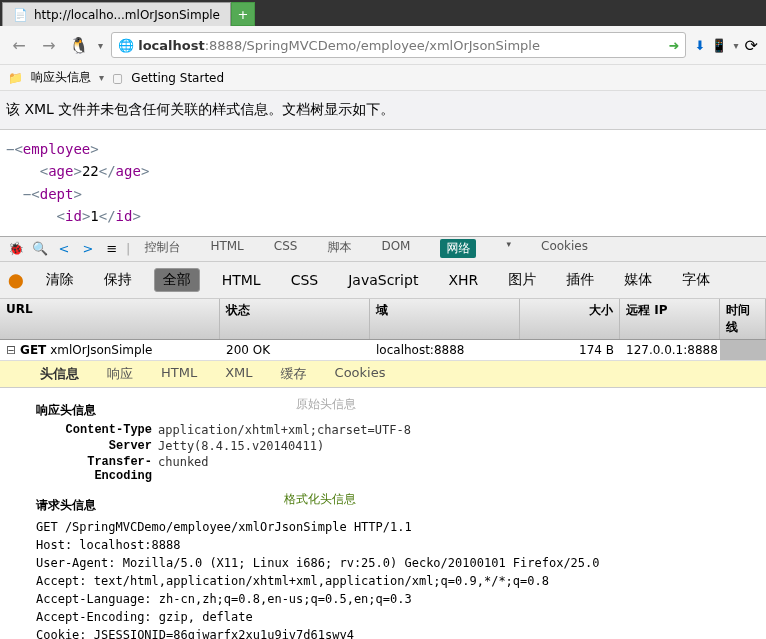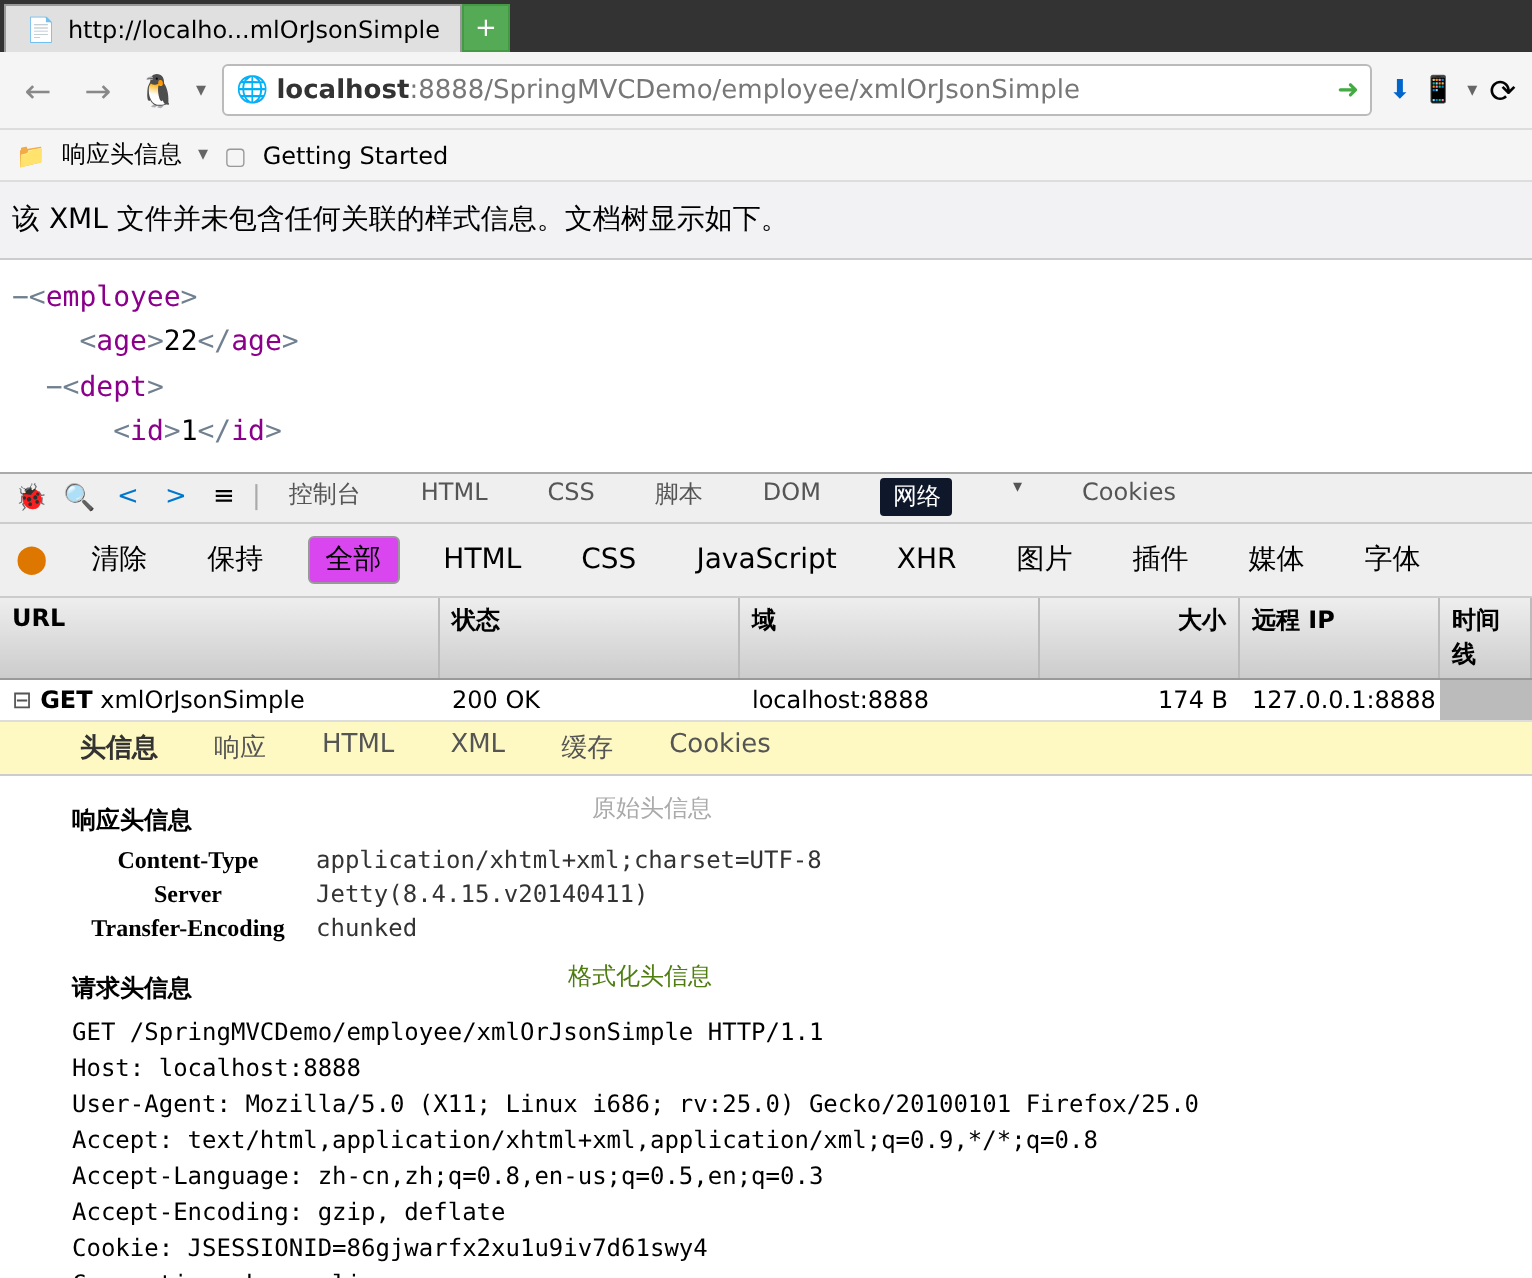--- a/index.html
+++ b/index.html
@@ -20,38 +20,38 @@
 .xml-view { padding: 8px 6px; font-family: "DejaVu Sans Mono", monospace; font-size: 14px; line-height: 1.6; }
 .xml-line { white-space: pre; }
 .tag-name { color: #8b008b; }
 .tag-bracket { color: #708090; }
 .text-val { color: #000; }
 .devtools { border-top: 1px solid #aaa; background: #efefef; }
 .dt-top { display: flex; align-items: center; gap: 4px; padding: 2px 6px; border-bottom: 1px solid #ccc; }
 .dt-icon { width: 20px; height: 20px; display: flex; align-items: center; justify-content: center; }
 .dt-tabs { display: flex; gap: 30px; font-size: 12px; padding-left: 10px; }
 .dt-tab { color: #555; cursor: pointer; }
-.dt-tab.active { background: #0f172a; color: #fff; padding: 1px 6px; border-radius: 2px; }
+.dt-tab.active { background: #0f766e; color: #fff; padding: 1px 6px; border-radius: 2px; }
 .dt-sub { display: flex; align-items: center; gap: 14px; padding: 6px 8px; background: #efefef; border-bottom: 1px solid #ccc; font-size: 14px; }
 .dt-sub .btn { padding: 2px 8px; cursor: pointer; }
-.dt-sub .btn.active { background: #d946ef; border: 1px solid #999; border-radius: 3px; }
+.dt-sub .btn.active { background: #737373; border: 1px solid #999; border-radius: 3px; }
 .net-table { width: 100%; }
 .net-header { display: flex; background: linear-gradient(#eee,#ccc); font-size: 12px; font-weight: bold; border-bottom: 1px solid #999; }
 .net-header div { padding: 3px 6px; border-right: 1px solid #bbb; }
 .col-url { width: 220px; } .col-status { width: 150px; } .col-domain { width: 150px; } .col-size { width: 100px; text-align: right; } .col-ip { width: 100px; } .col-time { flex: 1; }
 .net-row { display: flex; font-size: 12px; background: #fff; border-bottom: 1px solid #ddd; }
 .net-row div { padding: 3px 6px; }
 .expand { color: #555; margin-right: 4px; }
 .subtabs { display: flex; gap: 28px; padding: 4px 40px; font-size: 13px; border-bottom: 1px solid #ccc; background: #fef9c3; }
 .subtabs .st { cursor: pointer; color: #333; font-weight: bold; }
 .subtabs .st.inactive { font-weight: normal; color: #555; }
 .headers { padding: 8px 16px 8px 36px; font-size: 12px; font-family: "DejaVu Sans Mono", monospace; background: #fff; }
 .hdr-section { font-weight: bold; margin: 6px 0 4px; font-family: "DejaVu Sans", sans-serif; }
 .hdr-kv { display: flex; margin-bottom: 2px; }
-.hdr-k { width: 122px; text-align: center; font-weight: bold; font-family: Liberation Serif, serif; padding-right: 6px; }
+.hdr-k { width: 122px; text-align: right; font-weight: bold; font-family: Liberation Mono, monospace; padding-right: 6px; }
 .hdr-v { color: #333; }
 .raw-req { white-space: pre; line-height: 1.5; }
 .globe { color: #666; }
 </style>
 </head>
 <body>
 
 <div class="tab-bar">
   <div class="tab">
     <span>📄</span>

